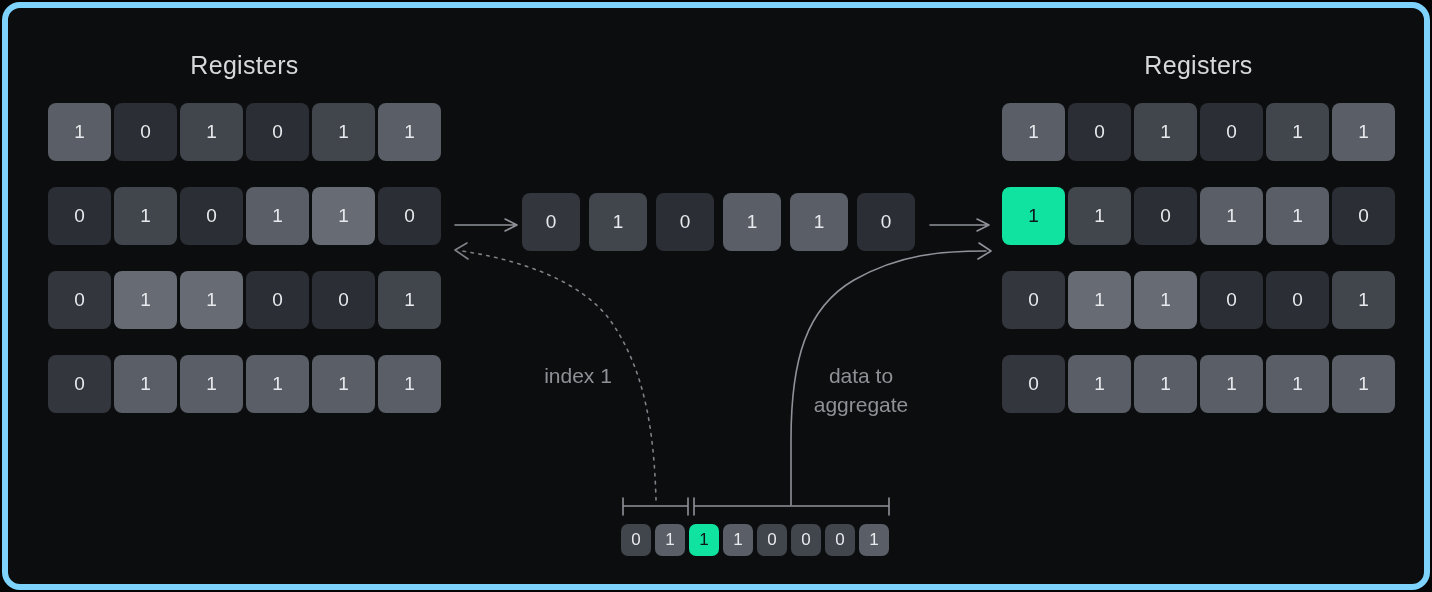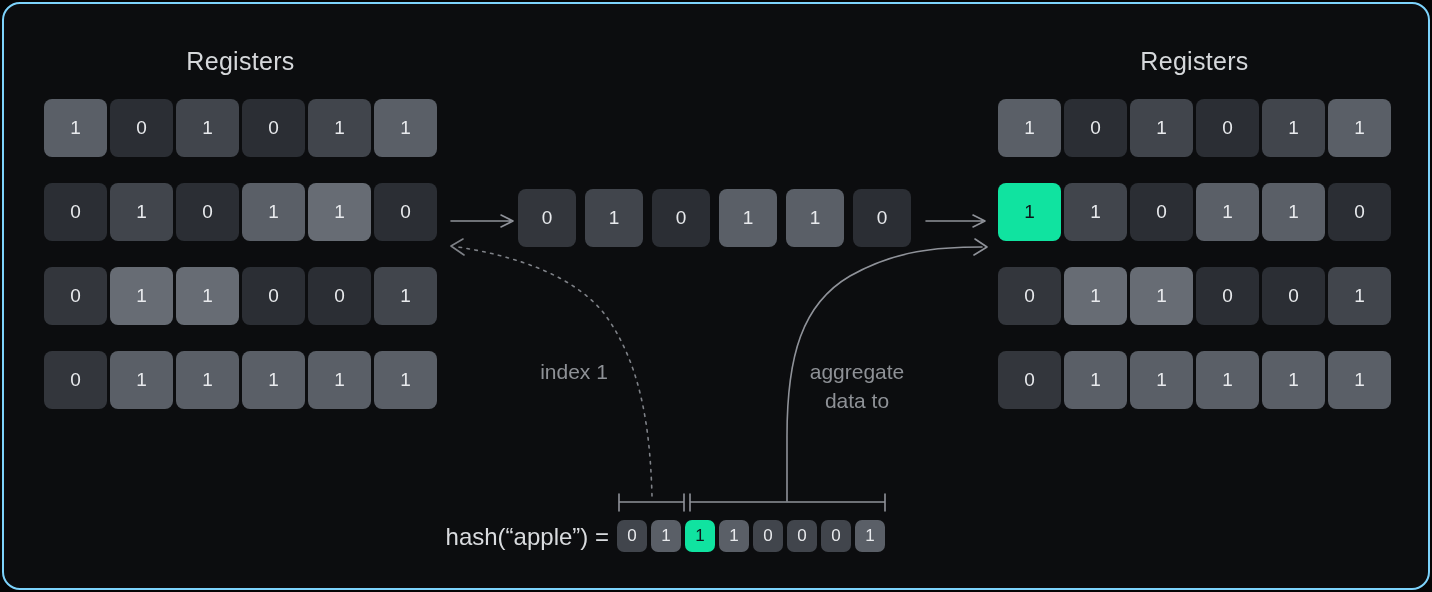--- a/index.html
+++ b/index.html
@@ -3,21 +3,21 @@
 <meta charset="utf-8">
 <style>
   html,body { margin:0; padding:0; background:#050506; }
   .stage {
     position:relative; width:1432px; height:592px;
     font-family:"Liberation Sans","DejaVu Sans",sans-serif;
     overflow:hidden;
   }
   .card {
     position:absolute; left:2px; top:2px; right:2px; bottom:2px;
-    background:#0c0d0f; border:2px solid #7dd3fc; border-radius:18px;
+    background:#0c0d0f; border:6px solid #7dd3fc; border-radius:18px;
   }
   .title {
     position:absolute; top:43px; width:393px; text-align:center;
     font-size:25px; letter-spacing:0.3px; color:#d6d8db;
   }
   .title.left  { left:40px; }
   .title.right { left:994px; }
   .grid {
     position:absolute; display:grid;
     grid-template-columns:repeat(6,63px); grid-auto-rows:58px; gap:26px 3px;
@@ -132,25 +132,24 @@
       <g stroke="#7e8187" stroke-width="1.6" fill="none" stroke-linecap="round" stroke-linejoin="round">
         <path stroke-dasharray="2.5 5.5" d="M648 492 C646 420 636 360 602 312 C572 272 512 252 454 243"></path>
         <path d="M459 235 L447 242 L460 251"></path>
       </g>
     </svg>
 
     <div class="note" id="note-register">
       <div>index 1</div>
     </div>
     <div class="note" id="note-aggregate">
+      <div>data to</div>
       <div>aggregate</div>
-      <div>data to</div>
     </div>
 
-    <div class="hash-label">hash(“apple”) =</div>
     <div id="hash-bits">
         <div class="bit" style="background: rgb(65, 69, 76);">0</div>
         <div class="bit" style="background: rgb(90, 95, 103);">1</div>
         <div class="bit" style="background: rgb(16, 227, 160); color: rgb(15, 20, 25);">1</div>
         <div class="bit" style="background: rgb(90, 95, 103);">1</div>
         <div class="bit" style="background: rgb(65, 69, 76);">0</div>
         <div class="bit" style="background: rgb(65, 69, 76);">0</div>
         <div class="bit" style="background: rgb(65, 69, 76);">0</div>
         <div class="bit" style="background: rgb(90, 95, 103);">1</div>
       </div>

